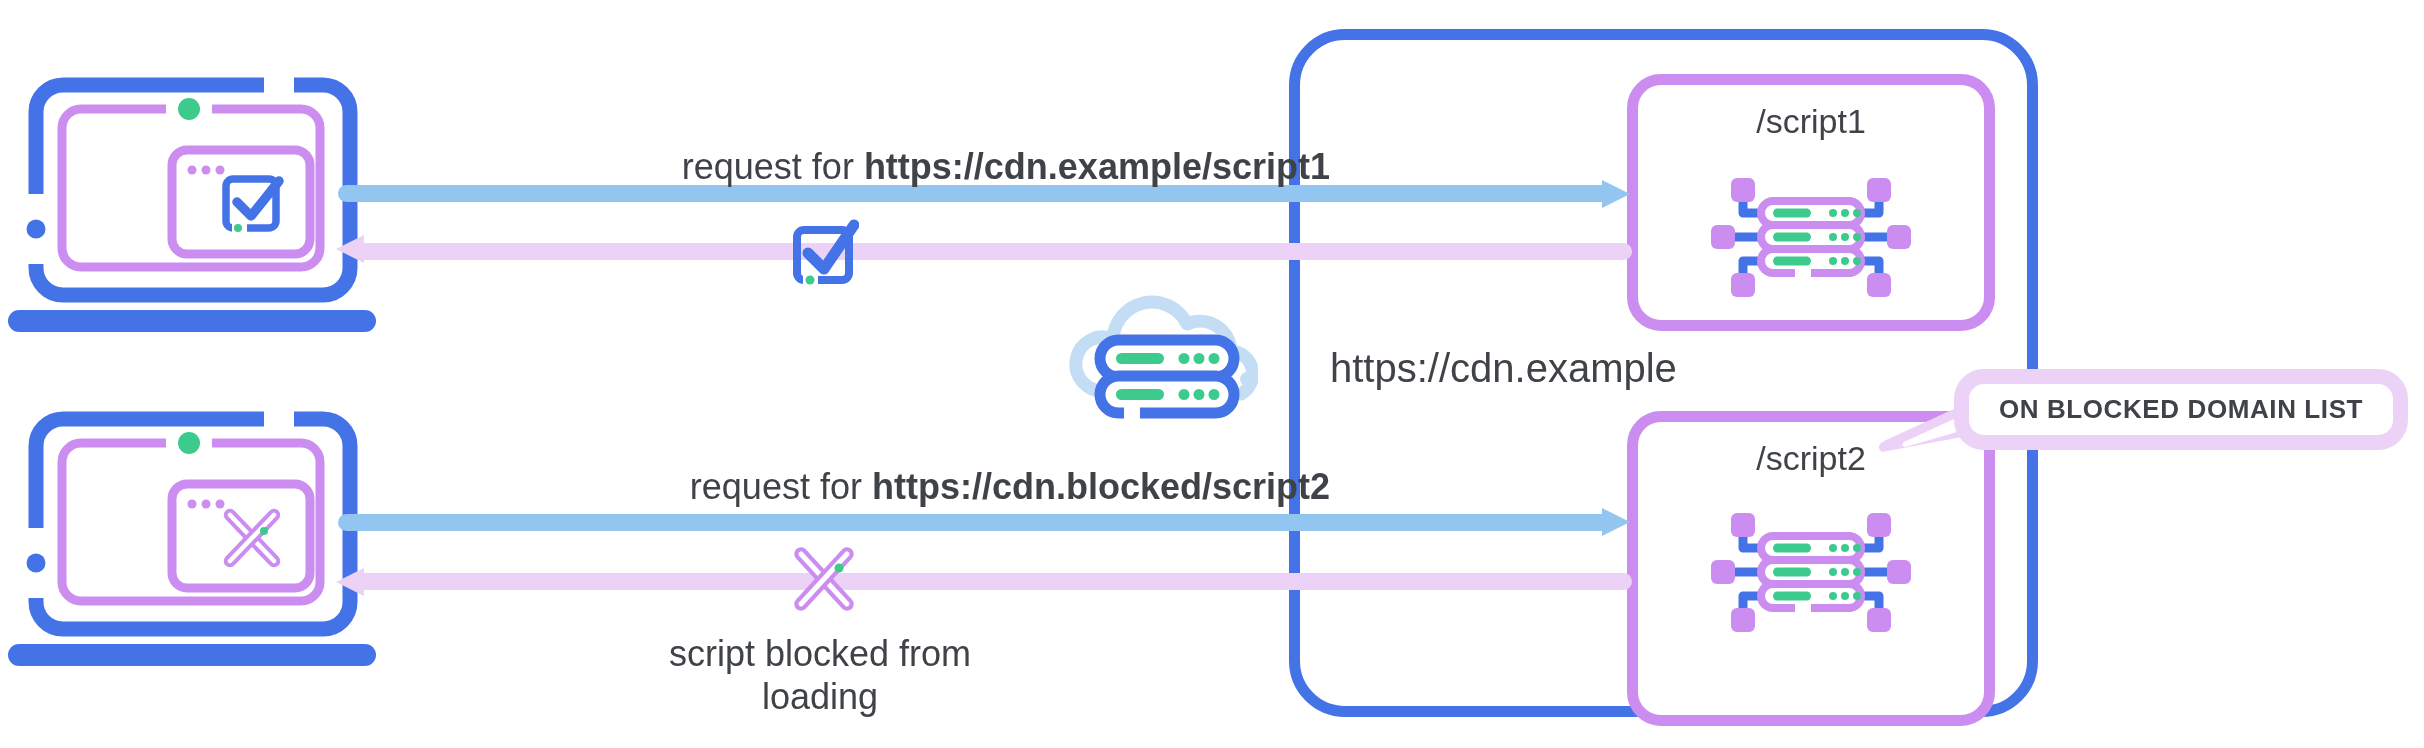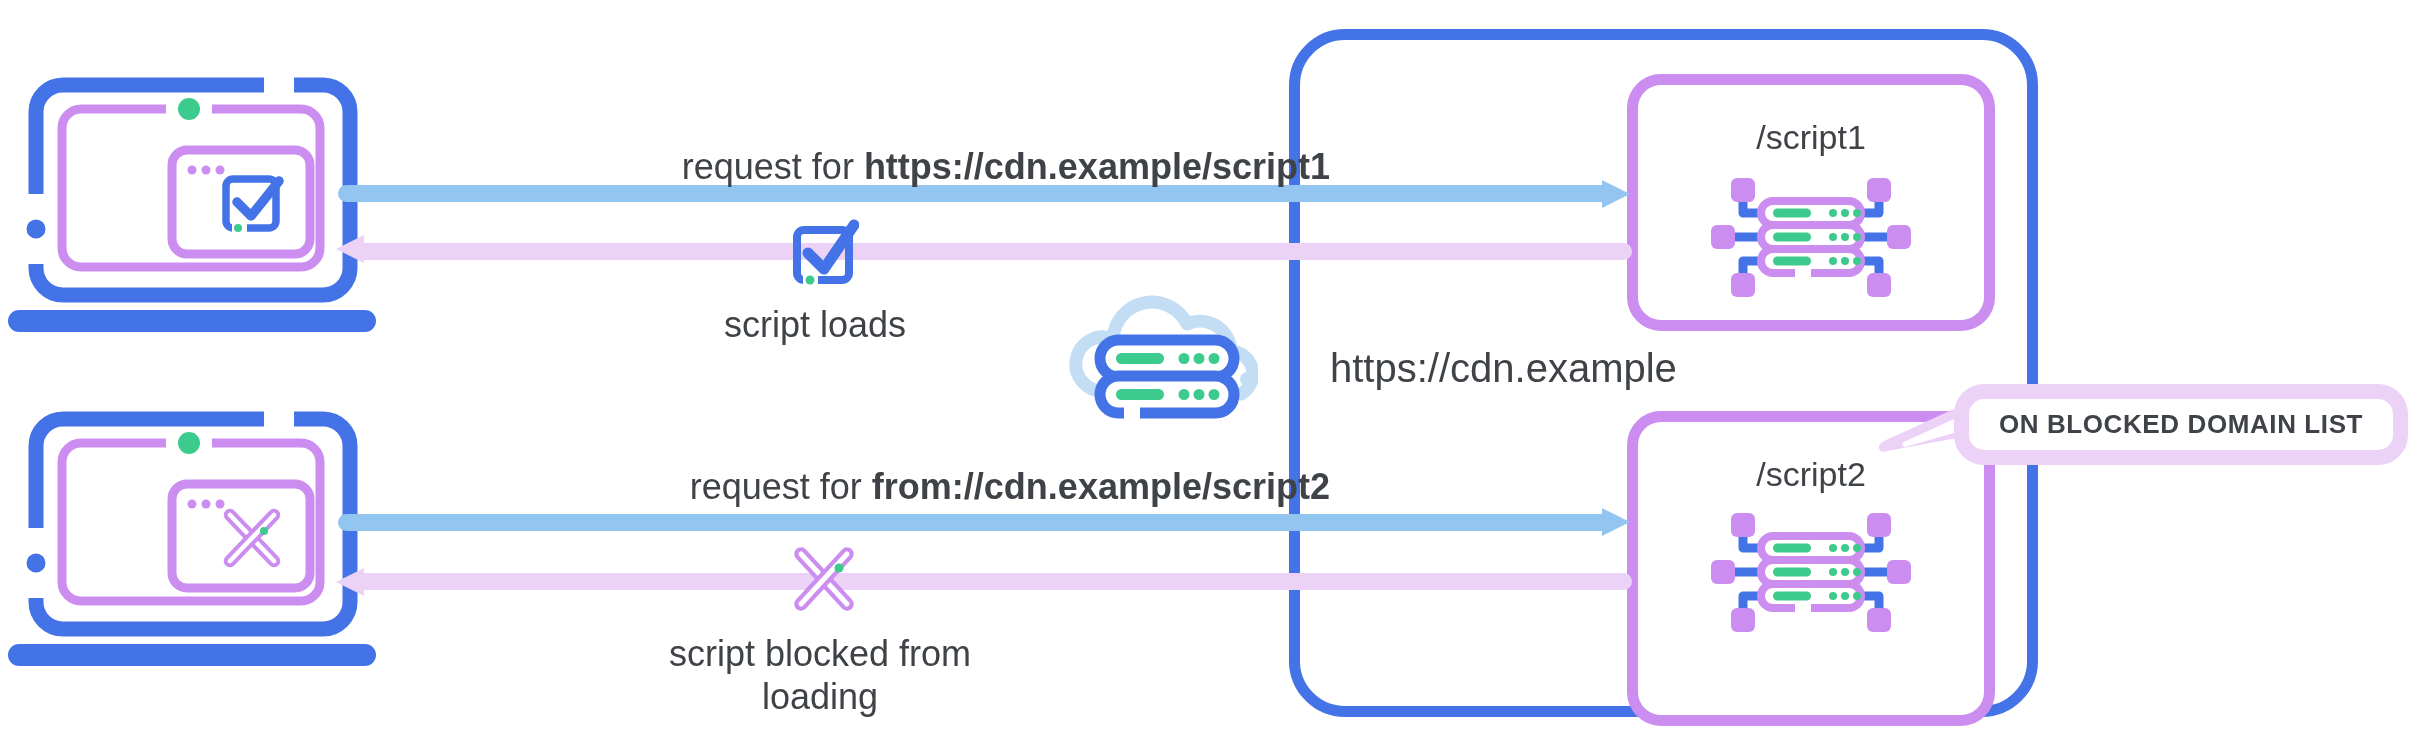--- a/index.html
+++ b/index.html
@@ -30,27 +30,27 @@
              line-height:1.2;color:var(--text);z-index:6;}
   .flow-text .b{font-weight:700;}
   .result-label{position:absolute;text-align:center;font-size:36px;line-height:1.2;color:var(--text);z-index:6;}
 
   .cdn-container{position:absolute;left:1289px;top:29px;width:749px;height:688px;
                  border:11px solid var(--blue);border-radius:56px;box-sizing:border-box;z-index:1;}
   .cdn-label{position:absolute;left:1330px;top:344px;font-size:40px;line-height:1.2;color:var(--text);z-index:2;}
 
   .endpoint-box{position:absolute;left:1627px;width:368px;border:11px solid var(--purple);
                 border-radius:34px;box-sizing:border-box;background:#fff;z-index:3;}
-  .endpoint-title{text-align:center;padding-top:33px;font-size:34px;color:var(--text);}
+  .endpoint-title{text-align:center;padding-top:17px;font-size:34px;color:var(--text);}
   .endpoint-icon{position:absolute;left:50%;transform:translateX(-50%);}
 
   .tooltip{position:absolute;left:1954px;top:369px;width:454px;height:81px;box-sizing:border-box;
            border:15px solid var(--light_purple);border-radius:30px;background:#fff;z-index:20;
            display:flex;align-items:center;justify-content:center;
-           font-size:26px;font-weight:700;letter-spacing:0.6px;color:var(--text);margin-top:15px;}
+           font-size:26px;font-weight:700;letter-spacing:0.6px;color:var(--text);}
   .tooltip-tail{position:absolute;left:1866px;top:396px;z-index:19;}
 
   .icon-layer{z-index:7;}
   .laptop-layer{z-index:4;}
 </style>
 </head>
 <body>
 
 <div class="stage">
 
@@ -100,23 +100,22 @@
 
   <div class="head-left" style="left:336px;top:235px;"></div>
   <div class="bar-purple" style="left:362px;top:243px;width:1270px;"></div>
 
   <svg class="abs icon-layer" style="left:791px;top:211px;" width="68" height="78" viewBox="0 0 68 78">
     <rect x="6" y="19" width="52" height="50" rx="7" class="sB fN" stroke-width="8"></rect>
     <rect x="12" y="64" width="15" height="10" class="fW"></rect>
     <circle cx="19" cy="69" r="4.5" class="fG"></circle>
     <path d="M17 42 L33 58 L63 14" class="sB fN rnd" stroke-width="11"></path>
   </svg>
-  <div class="result-label" style="left:610px;top:303px;width:410px;">script loads</div>
-
-  <div class="flow-text" style="top:465px;"><span>request for </span><span class="b">from://cdn.example/script2</span></div>
+
+  <div class="flow-text" style="top:465px;"><span>request for </span><span class="b">https://cdn.blocked/script2</span></div>
 
   <div class="bar-blue" style="left:338px;top:514px;width:1264px;"></div>
   <div class="head-right" style="left:1602px;top:508px;"></div>
 
   <div class="head-left" style="left:336px;top:568px;"></div>
   <div class="bar-purple" style="left:362px;top:573px;width:1270px;"></div>
 
   <svg class="abs icon-layer" style="left:789px;top:543px;" width="70" height="72" viewBox="0 0 70 72">
     <path d="M12 11 L58 61" class="sP fN rnd" stroke-width="13.5"></path>
     <path d="M12 11 L58 61" class="sW fN rnd" stroke-width="5"></path>

